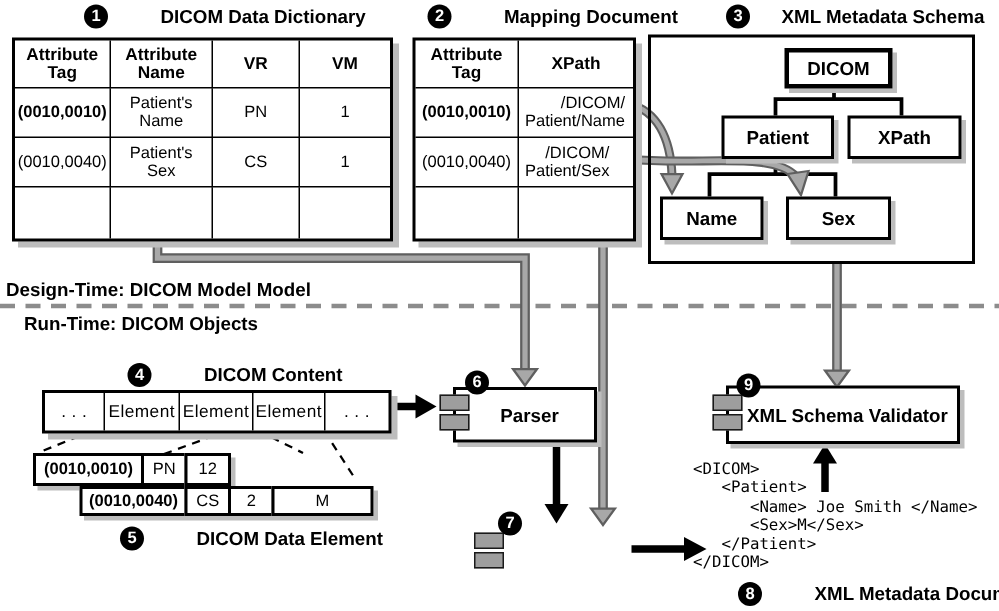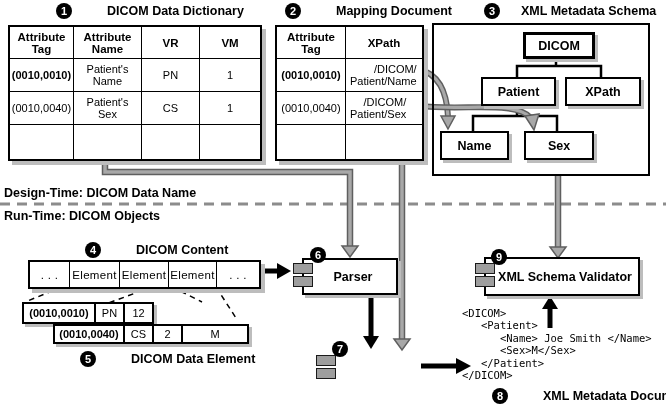--- a/index.html
+++ b/index.html
@@ -202,22 +202,22 @@
   <div class="cap" style="left:490px;top:4px">XML Metadata Schema</div>
   <span class="badge" style="left:484px;top:3px">3</span>
 
   <div class="schema-box" style="left:432px;top:23px;width:214px;height:149px;"></div>
   <div class="tree-node root" style="left:523px;top:32px;width:66px;height:21px;">DICOM</div>
   <div class="tree-node" style="left:481px;top:77px;width:71px;height:25px;">Patient</div>
   <div class="tree-node" style="left:565px;top:77px;width:72px;height:25px;">XPath</div>
   <div class="tree-node" style="left:440px;top:131px;width:65px;height:25px;">Name</div>
   <div class="tree-node" style="left:524px;top:131px;width:66px;height:25px;">Sex</div>
 
-  <div class="seclabel" style="left:4px;top:186px">Design-Time: DICOM Data Name</div>
-  <div class="seclabel" style="left:4px;top:209px">Run-Time: DICOM Objects</div>
+  <div class="seclabel" style="left:4px;top:186px">Design-Time: DICOM Model Model</div>
+  <div class="seclabel" style="left:16px;top:209px">Run-Time: DICOM Objects</div>
 
   <div class="cap" style="left:105px;top:243px">DICOM Content</div>
   <span class="badge" style="left:85px;top:242px">4</span>
 
   <div class="strip" style="left:28px;top:260px;width:229px;height:25px;grid-template-columns:40px 50px 49px 48px 1fr;">
     <div class="cell">. . .</div>
     <div class="cell">Element</div>
     <div class="cell">Element</div>
     <div class="cell">Element</div>
     <div class="cell last-col">. . .</div>

